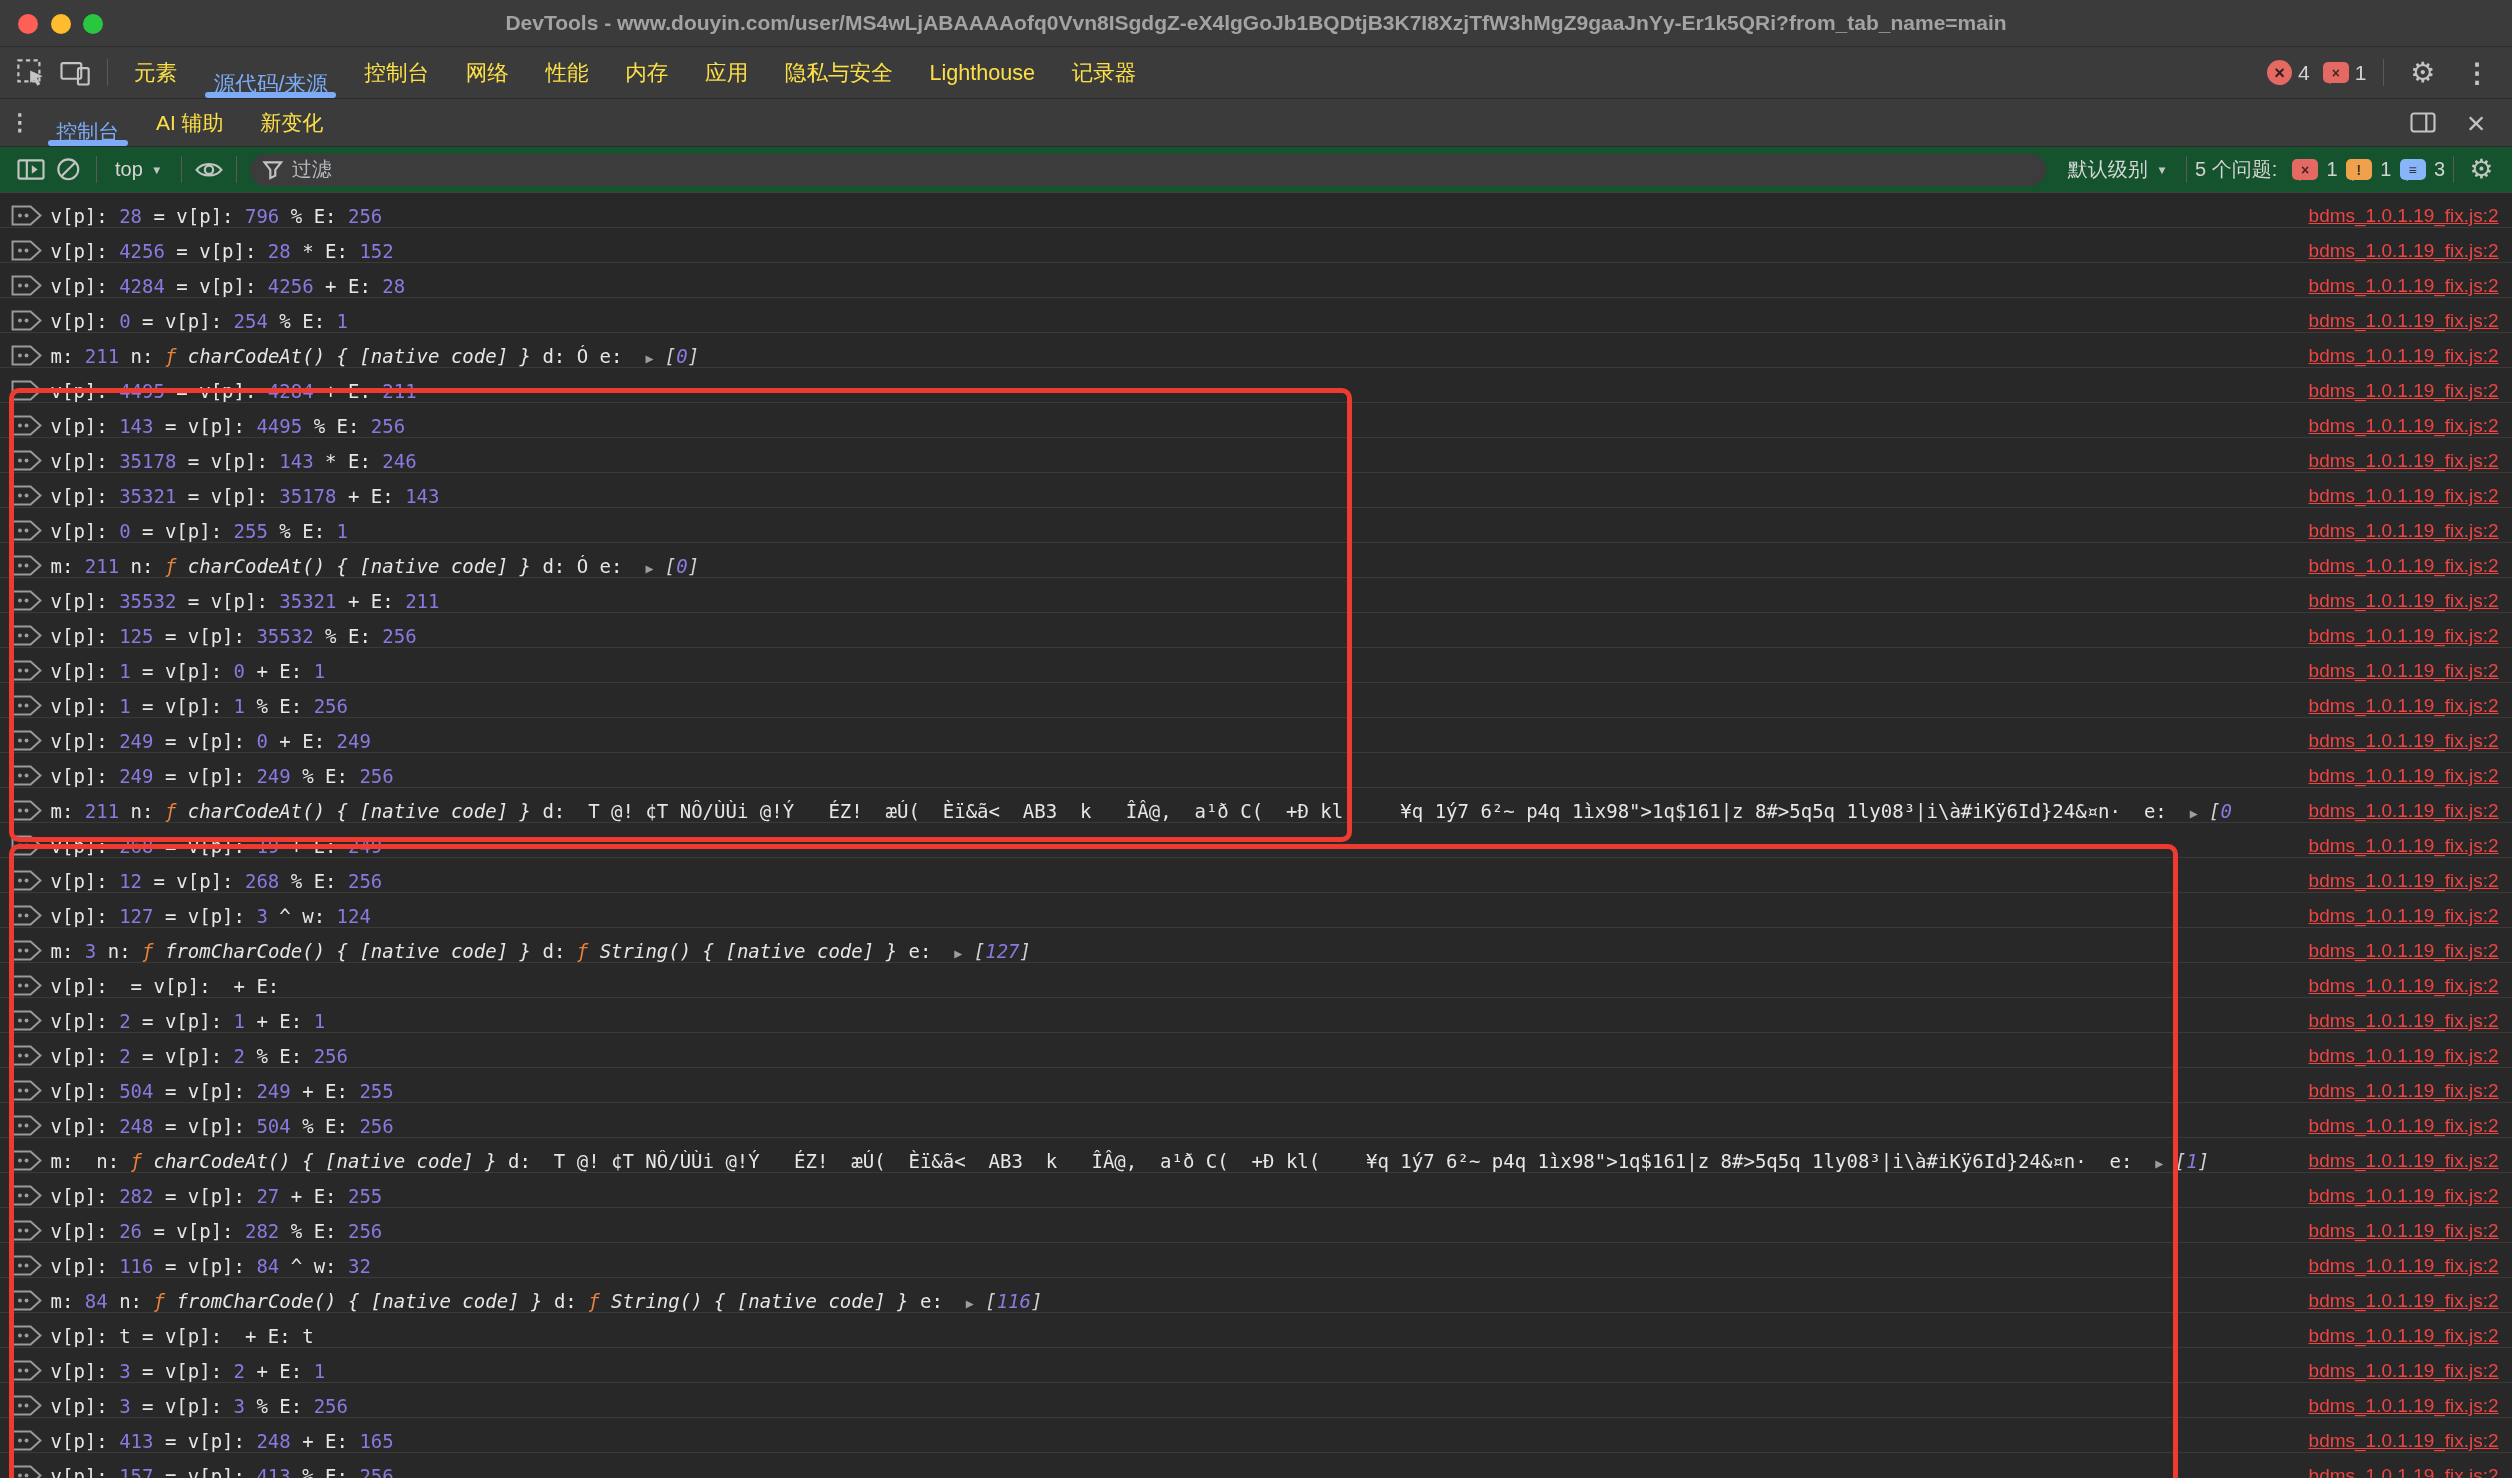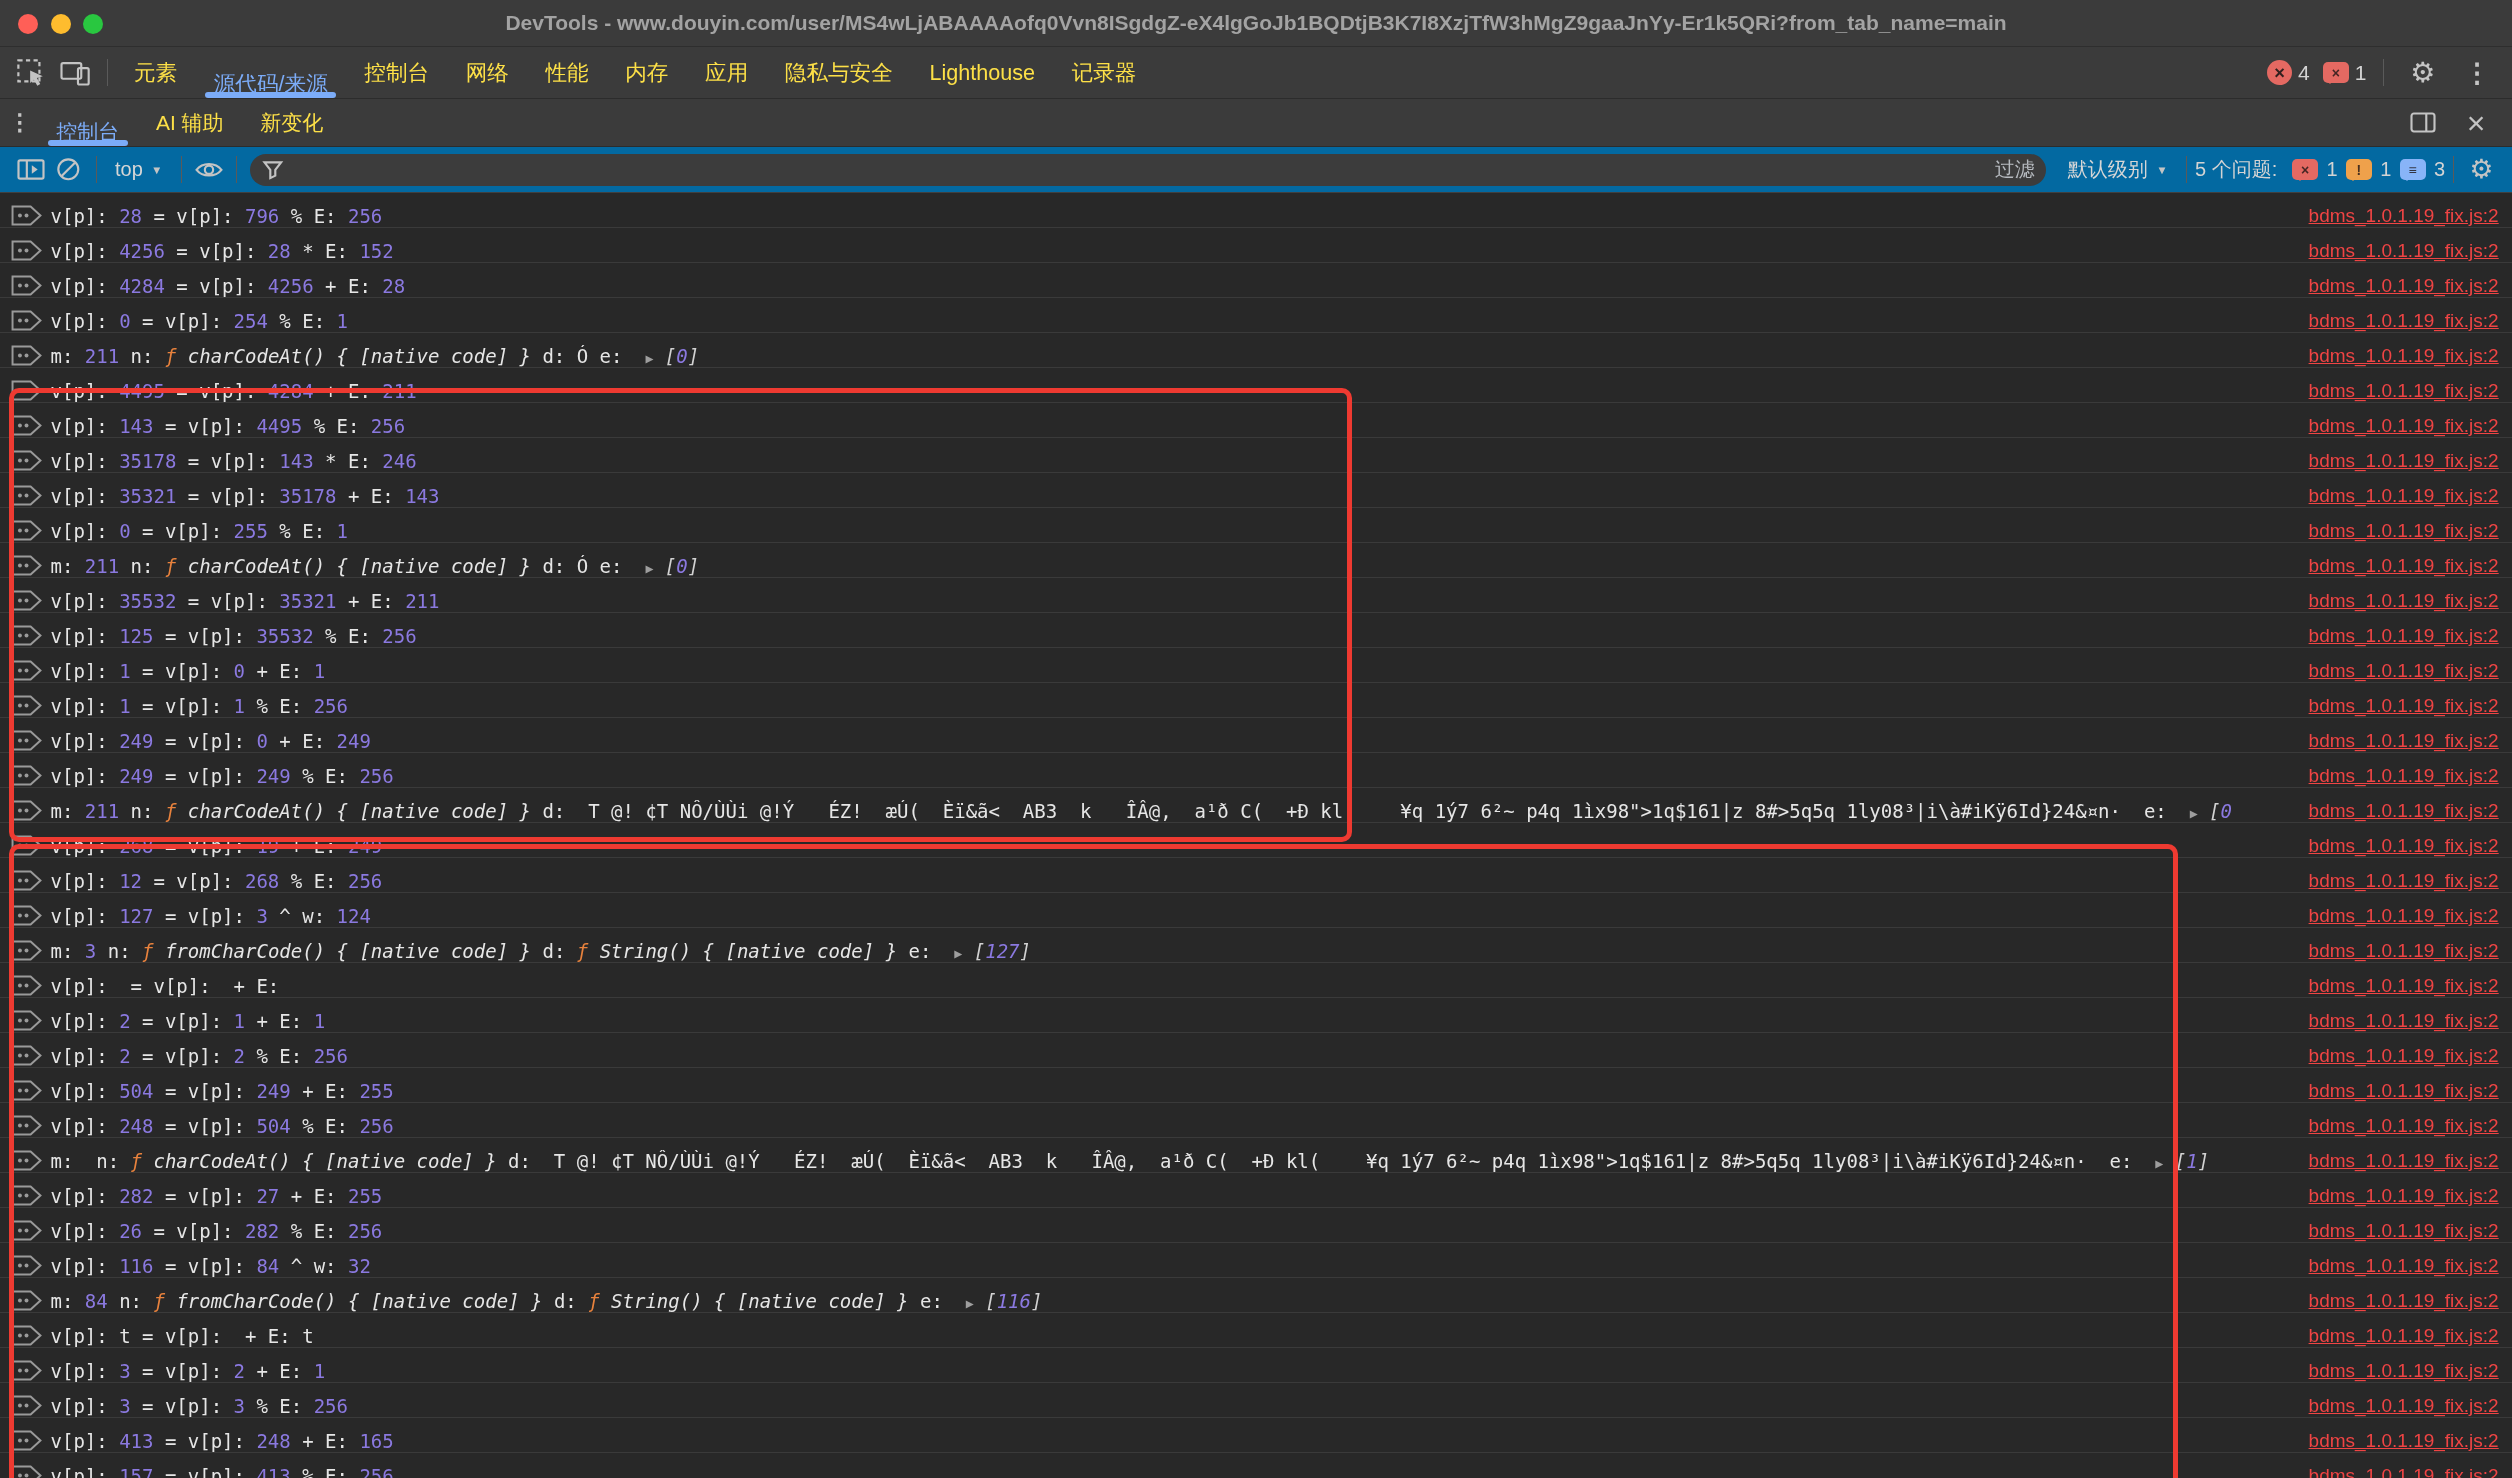--- a/index.html
+++ b/index.html
@@ -34,26 +34,26 @@
   .bubble.orange { background: #efa14b; border-top-color: #efa14b; }
   .bubble.blue { background: #88b4f8; border-top-color: #88b4f8; }
   .glyph { font-size: 25px; color: #c4c4c4; line-height: 1; }
   .kebab { font-size: 26.6px; color: #c4c4c4; font-weight: 700; letter-spacing: -1.7px; }
 
   
   .subtabbar { height: 48px; background: #3b3b3b; border-bottom: 0.8px solid #2c2c2c; }
   .subtabbar .tab { font-size: 21px; }
 
   
-  .ctoolbar { height: 46px; background: #0369a1; border-bottom: 0.8px solid #404040; padding: 0 11.6px; }
+  .ctoolbar { height: 46px; background: #14532d; border-bottom: 0.8px solid #404040; padding: 0 11.6px; }
   .tool-ic { display: flex; align-items: center; justify-content: center; width: 38px; height: 37px; flex: none; }
   .dd { display: flex; align-items: center; gap: 8.3px; color: #d6d6d6; font-size: 20px; padding: 0 10px; white-space: nowrap; }
   .dd .chev { font-size: 11.6px; color: #c4c4c4; }
   .filter-pill { flex: 1; height: 32px; margin: 0 11.6px 0 5px; background: #3c3c3c; border-radius: 16px;
-    display: flex; align-items: center; padding: 0 11.6px; gap: 8.3px; min-width: 0; justify-content: space-between; }
+    display: flex; align-items: center; padding: 0 11.6px; gap: 8.3px; min-width: 0; }
   .filter-ph { color: #b6babf; font-size: 20px; }
   .issues { display: flex; align-items: center; gap: 8.3px; color: #d3d3d3; font-size: 20px; white-space: nowrap; text-align: center; }
 
   
   .console { position: relative; height: 1286px; overflow: hidden; background: #282828; }
   .console-row { height: 35px; display: flex; align-items: flex-end; border-bottom: 0.8px solid #3a3a3a;
     padding-left: 10px; }
   .row-icon { flex: none; width: 33px; height: 23px; margin-right: 7.5px; }
   .row-msg { flex: 1; min-width: 0; overflow: hidden; white-space: pre; color: #e6e6e6;
     font-family: "DejaVu Sans Mono", monospace; font-size: 19px; }

